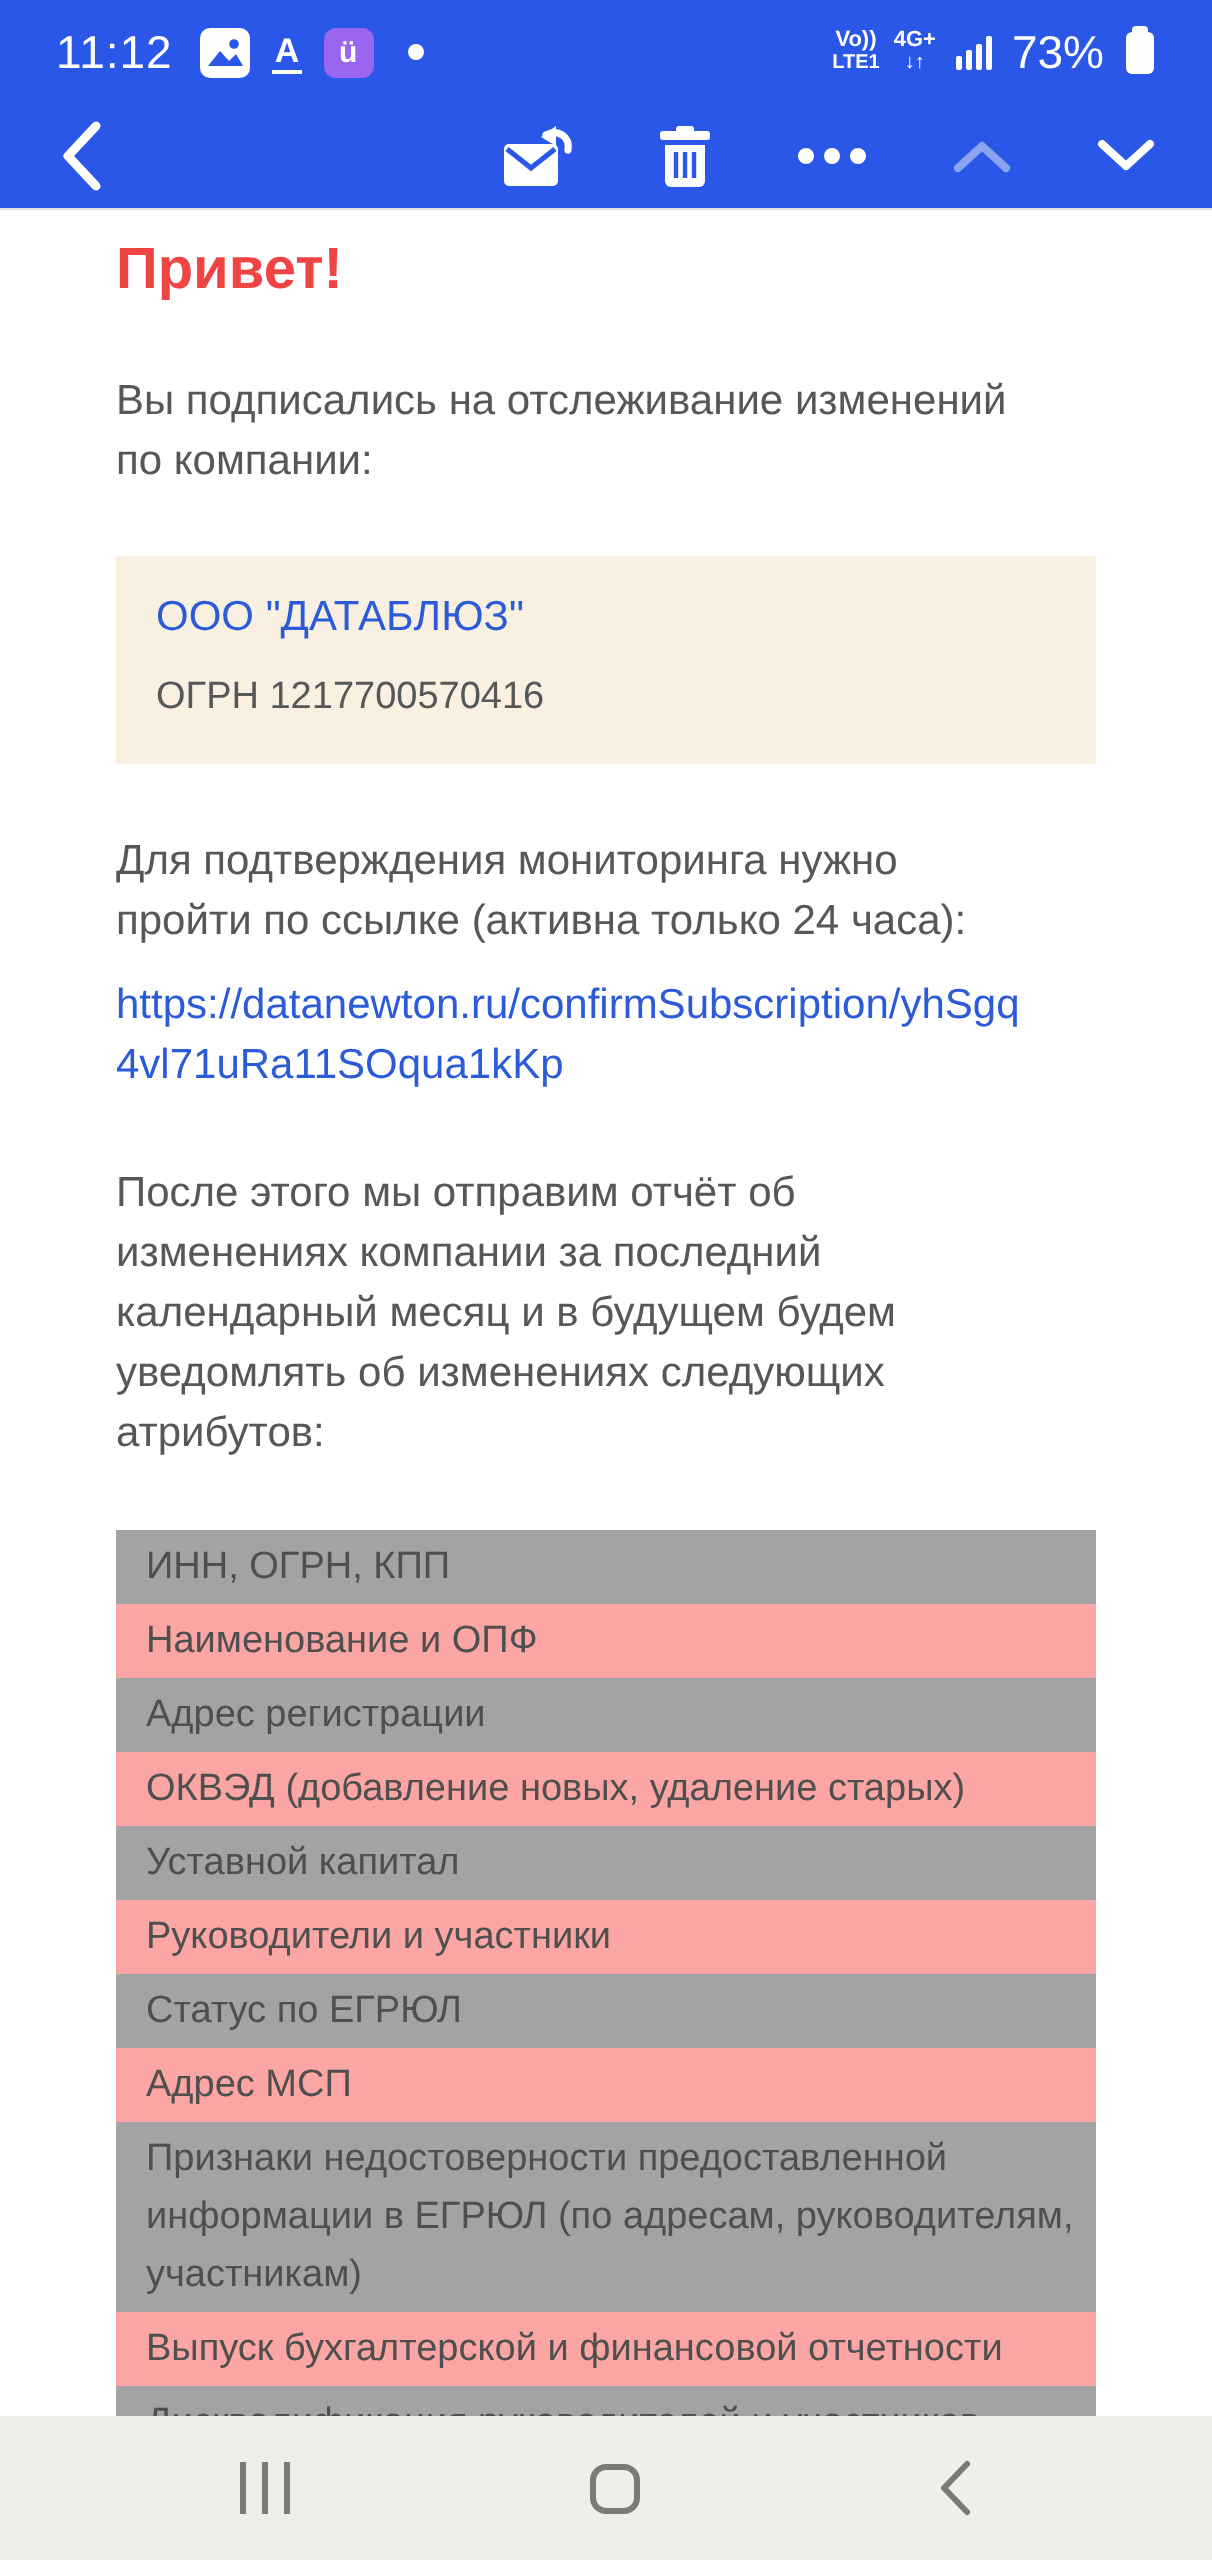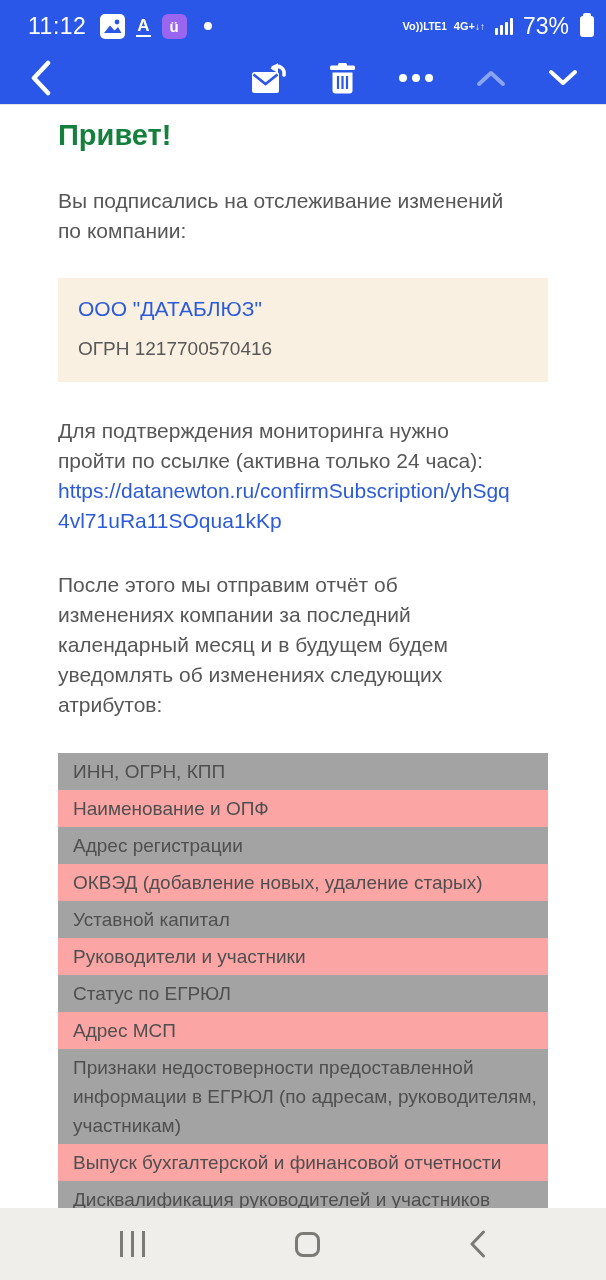--- a/index.html
+++ b/index.html
@@ -12,37 +12,37 @@
     overflow: hidden;
   }
 
   
   .status-bar {
     height: 52px;
     background: #2a57e8;
     color: #ffffff;
     display: flex;
     align-items: center;
-    padding: 0 12px 0 28px;
+    padding: 0 29px 0 28px;
     flex-shrink: 0;
   }
   .sb-time { font-size: 23px; font-weight: 400; letter-spacing: 0.5px; margin-right: 14px; }
   .sb-left { display: flex; align-items: center; gap: 11px; }
   .sb-right { margin-left: auto; display: flex; align-items: center; gap: 7px; }
   .font-badge {
     font-size: 17px; font-weight: 700; color: #fff;
     border-bottom: 2px solid #fff; line-height: 19px; padding: 0 1px;
   }
   .app-badge {
     width: 25px; height: 25px; border-radius: 6px; background: #9a66f0;
     color: #fff; font-size: 15px; font-weight: 700;
     display: flex; align-items: center; justify-content: center;
   }
   .notif-dot { width: 8px; height: 8px; border-radius: 50%; background: #fff; margin-left: 6px; }
-  .sb-stack { display: flex; flex-direction: row; align-items: center; line-height: 11px; }
+  .sb-stack { display: flex; flex-direction: column; align-items: center; line-height: 11px; }
   .sb-stack .top { font-size: 11px; font-weight: 700; }
   .sb-stack .bottom { font-size: 10px; font-weight: 700; }
   .signal { display: flex; align-items: flex-end; gap: 2px; height: 17px; margin: 0 3px; }
   .signal i { display: block; width: 3px; background: #fff; border-radius: 1px; }
   .sb-pct { font-size: 23px; font-weight: 400; }
   .battery { position: relative; width: 14px; height: 21px; background: #fff; border-radius: 3px; margin-left: 4px; }
   .battery::before {
     content: ""; position: absolute; top: -3px; left: 3px;
     width: 8px; height: 4px; background: #fff; border-radius: 2px 2px 0 0;
   }
@@ -60,21 +60,21 @@
   .tb-right { margin-left: auto; display: flex; align-items: center; gap: 34px; }
 
   
   .content {
     flex: 1;
     background: #ffffff;
     border-top: 1px solid #e3e3e3;
     padding: 12px 58px 0 58px;
     overflow: hidden;
   }
-  .greeting { font-size: 29px; font-weight: 700; color: #15803d; margin-top: 2px; }
+  .greeting { font-size: 29px; font-weight: 700; color: #ef4444; margin-top: 2px; }
   .para {
     font-size: 21px; line-height: 30px; color: #575757;
     max-width: 460px; margin-top: 34px;
   }
   .intro { }
   .company-box {
     background: #f9f0e2;
     margin-top: 32px;
     padding: 18px 20px 20px 20px;
     width: 490px;
@@ -213,21 +213,21 @@
 <div class="content">
   <div class="greeting">Привет!</div>
 
   <p class="para intro">Вы подписались на отслеживание изменений по компании:</p>
 
   <div class="company-box">
     <a class="company-name">ООО "ДАТАБЛЮЗ"</a>
     <div class="company-ogrn">ОГРН 1217700570416</div>
   </div>
 
-  <p class="para" style="margin-bottom:0;">Для подтверждения мониторинга нужно пройти по ссылке (активна только 24 часа):</p>
+  <p class="para" style="margin-bottom:12px;">Для подтверждения мониторинга нужно пройти по ссылке (активна только 24 часа):</p>
   <a class="confirm-link">https://datanewton.ru/confirmSubscription/yhSgq4vl71uRa11SOqua1kKp</a>
 
   <p class="para">После этого мы отправим отчёт об изменениях компании за последний календарный месяц и в будущем будем уведомлять об изменениях следующих атрибутов:</p>
 
   <div class="attr-list">
       <div class="attr-row shaded">ИНН, ОГРН, КПП</div>
       <div class="attr-row">Наименование и ОПФ</div>
       <div class="attr-row shaded">Адрес регистрации</div>
       <div class="attr-row">ОКВЭД (добавление новых, удаление старых)</div>
       <div class="attr-row shaded">Уставной капитал</div>

